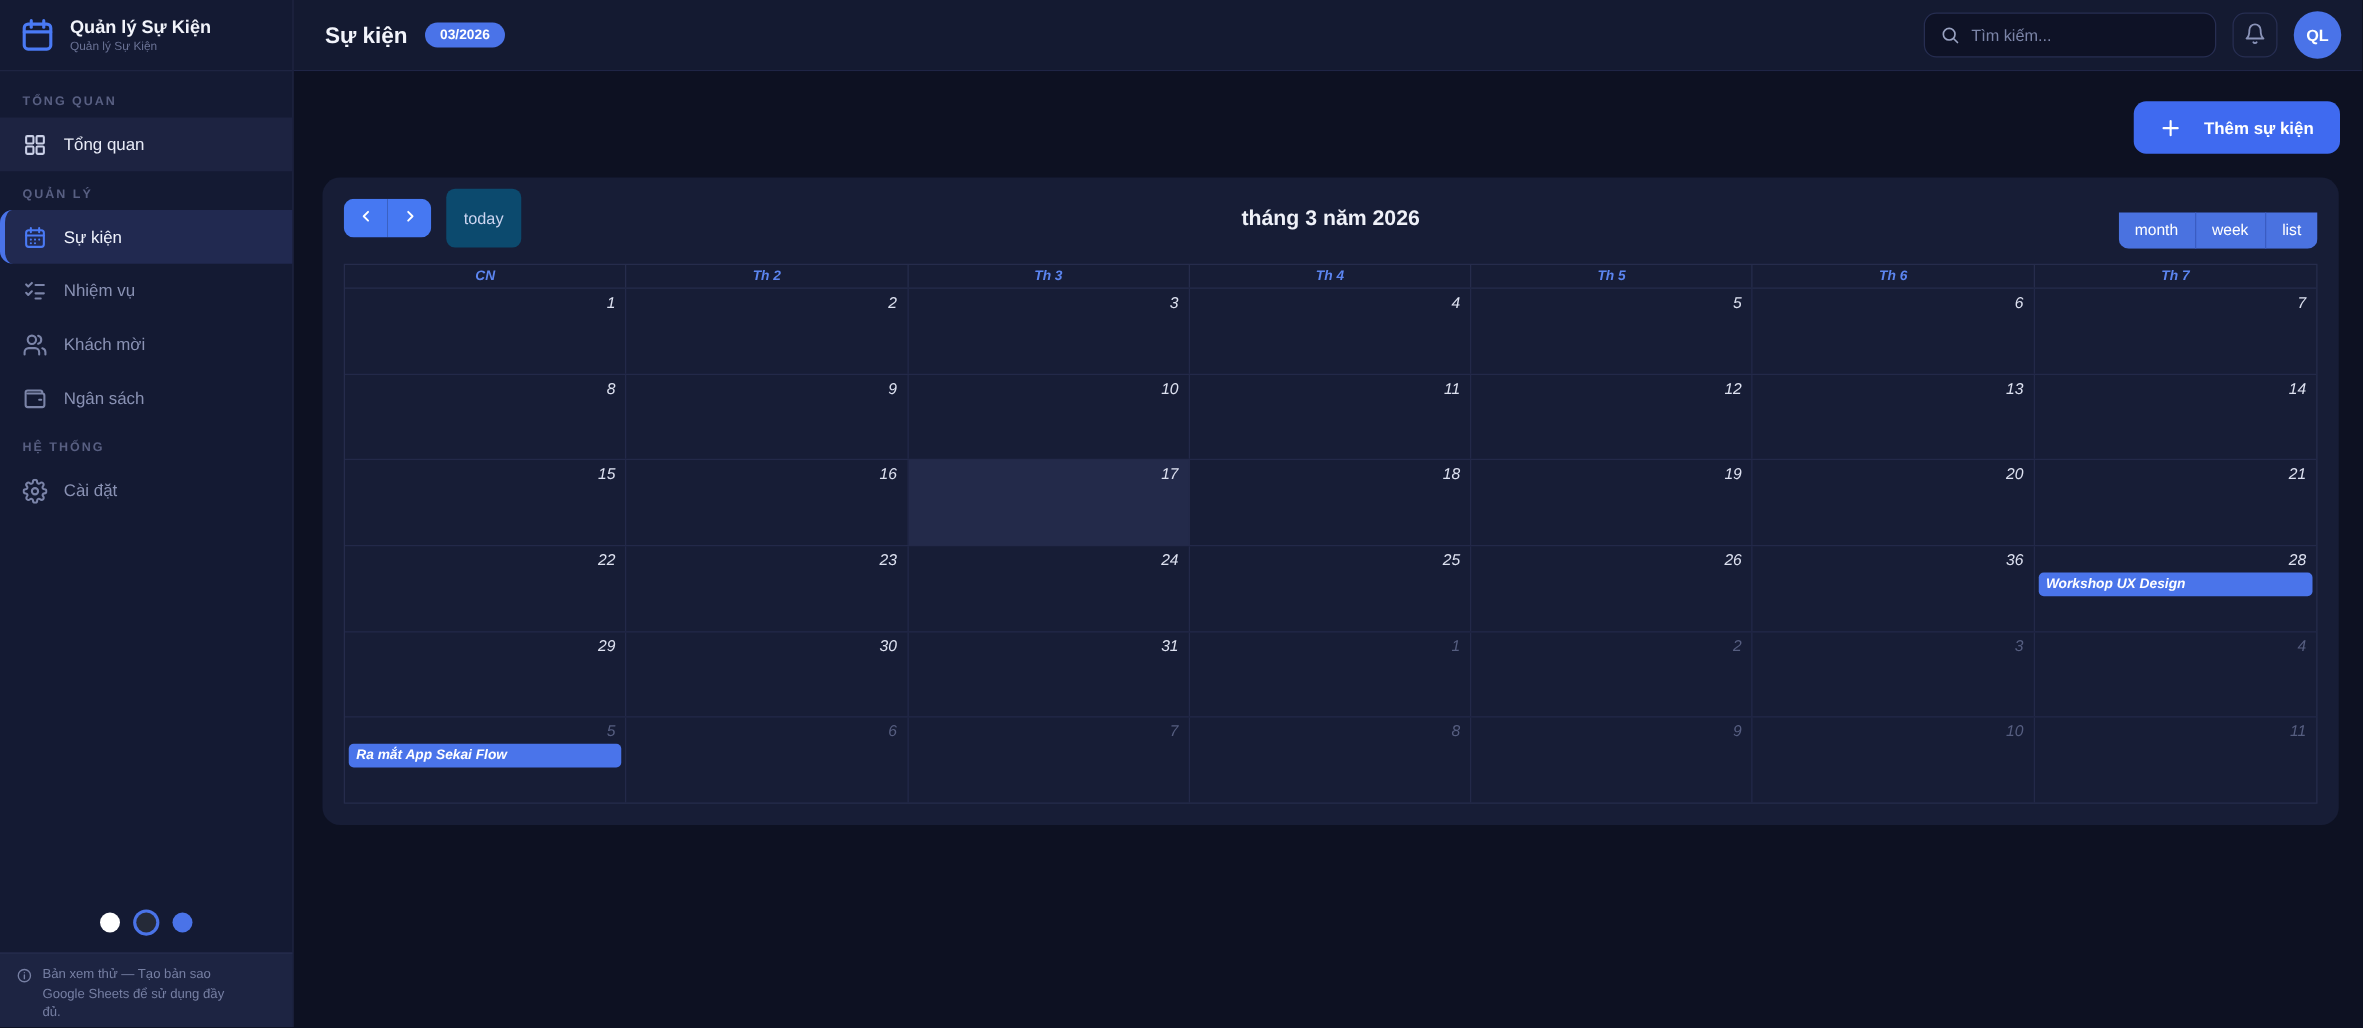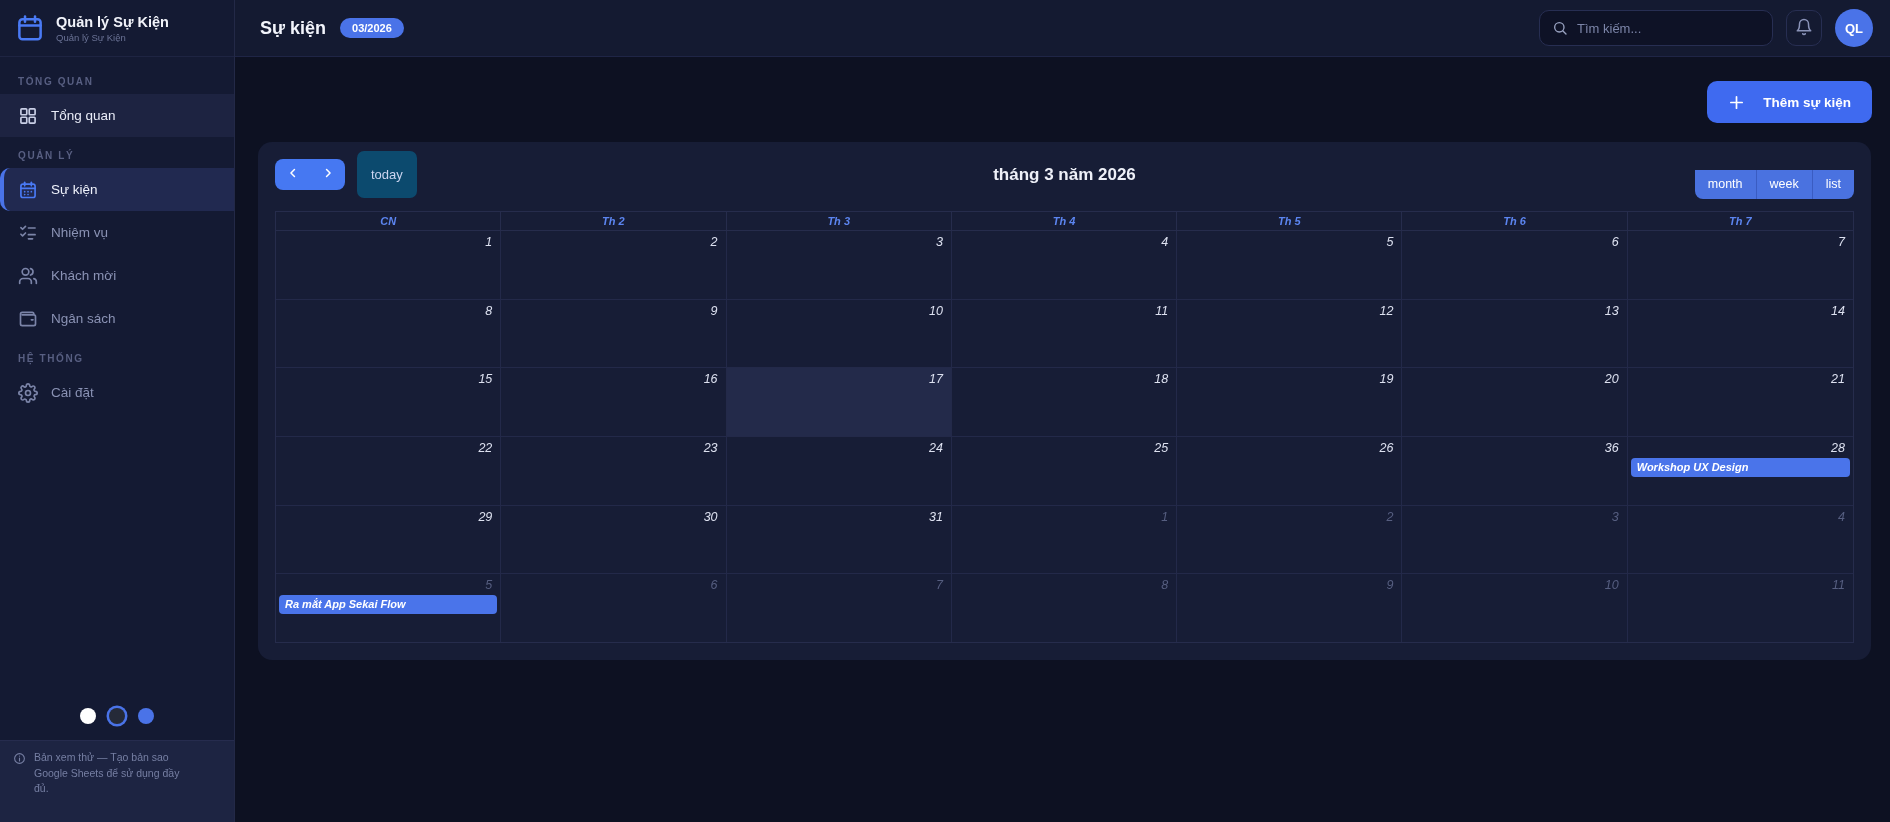--- a/index.html
+++ b/index.html
@@ -19,21 +19,21 @@
   .sb-item { height:43px; display:flex; align-items:center; gap:13px; padding:0 18px; color:#8a92b4; font-size:13.5px; cursor:pointer; }
   .sb-item .ico { width:20px; height:20px; flex:none; color:#7b84a8; }
   .sb-item .ico svg { width:20px; height:20px; }
   .sb-item.highlight { background:#1d2341; color:#e8ebf7; }
   .sb-item.highlight .ico { color:#c9cfe6; }
   .sb-item.active { background:#212950; color:#f0f3fc; border-left:4px solid #4a73e8; border-radius:10px 0 0 10px; padding-left:14px; }
   .sb-item.active .ico { color:#4a7af5; }
   .sb-dots { display:flex; justify-content:center; align-items:center; gap:13px; padding:14px 0 16px; }
   .sb-dot { width:16px; height:16px; border-radius:50%; cursor:pointer; }
   .sb-dot.selected { box-shadow:0 0 0 2.5px #4a73e8; }
-  .sb-footer { background:#1d2442; border-top:1px solid #262c4e; padding:9px 13px 26px; display:flex; gap:8px; color:#767fa3; font-size:10.5px; line-height:1.45; }
+  .sb-footer { background:#1d2442; border-top:1px solid #262c4e; padding:9px 13px 4px; display:flex; gap:8px; color:#767fa3; font-size:10.5px; line-height:1.45; }
   .sb-footer .ico { width:13px; height:13px; flex:none; margin-top:2px; }
   .sb-footer .ico svg { width:13px; height:13px; }
   .sb-footer-text { max-width:160px; }
 
   
   .topbar { position:absolute; left:235px; top:0; right:0; height:57px; background:#141a31; border-bottom:1px solid #1f2546; display:flex; align-items:center; padding:0 17px 0 25px; }
   .tb-title { font-size:18px; font-weight:bold; color:#f2f4fb; }
   .tb-badge { margin-left:14px; background:#4a73e8; color:#fff; font-size:11px; font-weight:bold; padding:4px 12px; border-radius:999px; }
   .tb-right { margin-left:auto; display:flex; align-items:center; gap:13px; }
   .tb-search { width:234px; height:36px; background:#0e1226; border:1px solid #272e52; border-radius:10px; display:flex; align-items:center; gap:9px; padding:0 12px; }

